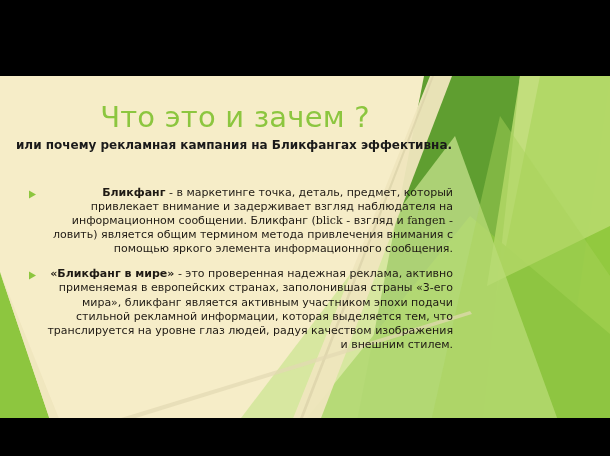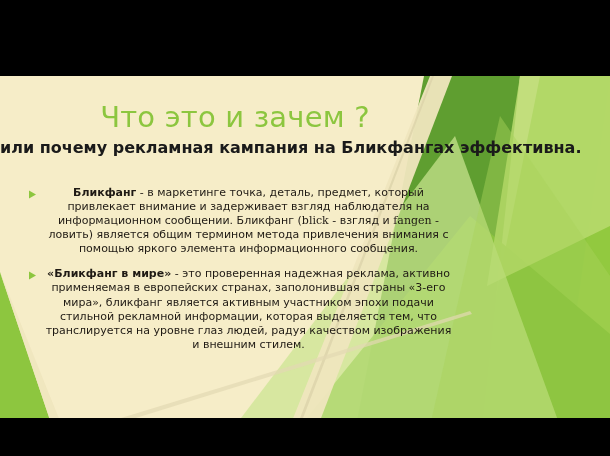--- a/index.html
+++ b/index.html
@@ -74,21 +74,21 @@
     font-size: 29px;
     font-weight: 400;
     letter-spacing: 0.2px;
     color: #8CC63F;
     line-height: 1.05;
     white-space: nowrap;
   }
   #slide-subtitle {
     margin: 6px 2px 0 0;
     font-family: "DejaVu Sans", sans-serif;
-    font-size: 16px;
+    font-size: 12px;
     font-weight: 600;
     color: #1A1A1A;
     line-height: 1.2;
     white-space: nowrap;
   }
 
   #body-block {
     position: absolute;
     left: 28px;
     top: 110px;
@@ -105,21 +105,21 @@
     width: 16px;
     padding-top: 4px;
   }
   .bullet-marker svg { display: block; }
   .bullet-text {
     flex: 1 1 auto;
     font-family: "DejaVu Sans", sans-serif;
     font-size: 11px;
     line-height: 1.28;
     color: #1F1A14;
-    text-align: center;
+    text-align: right;
   }
   .bullet-text b { font-weight: 700; }
   .latin-term { font-family: "DejaVu Serif", serif; }
   .underlined { text-underline-offset: 2px; }
 </style>
 </head>
 <body>
 
 <div id="slide-stage">
 

